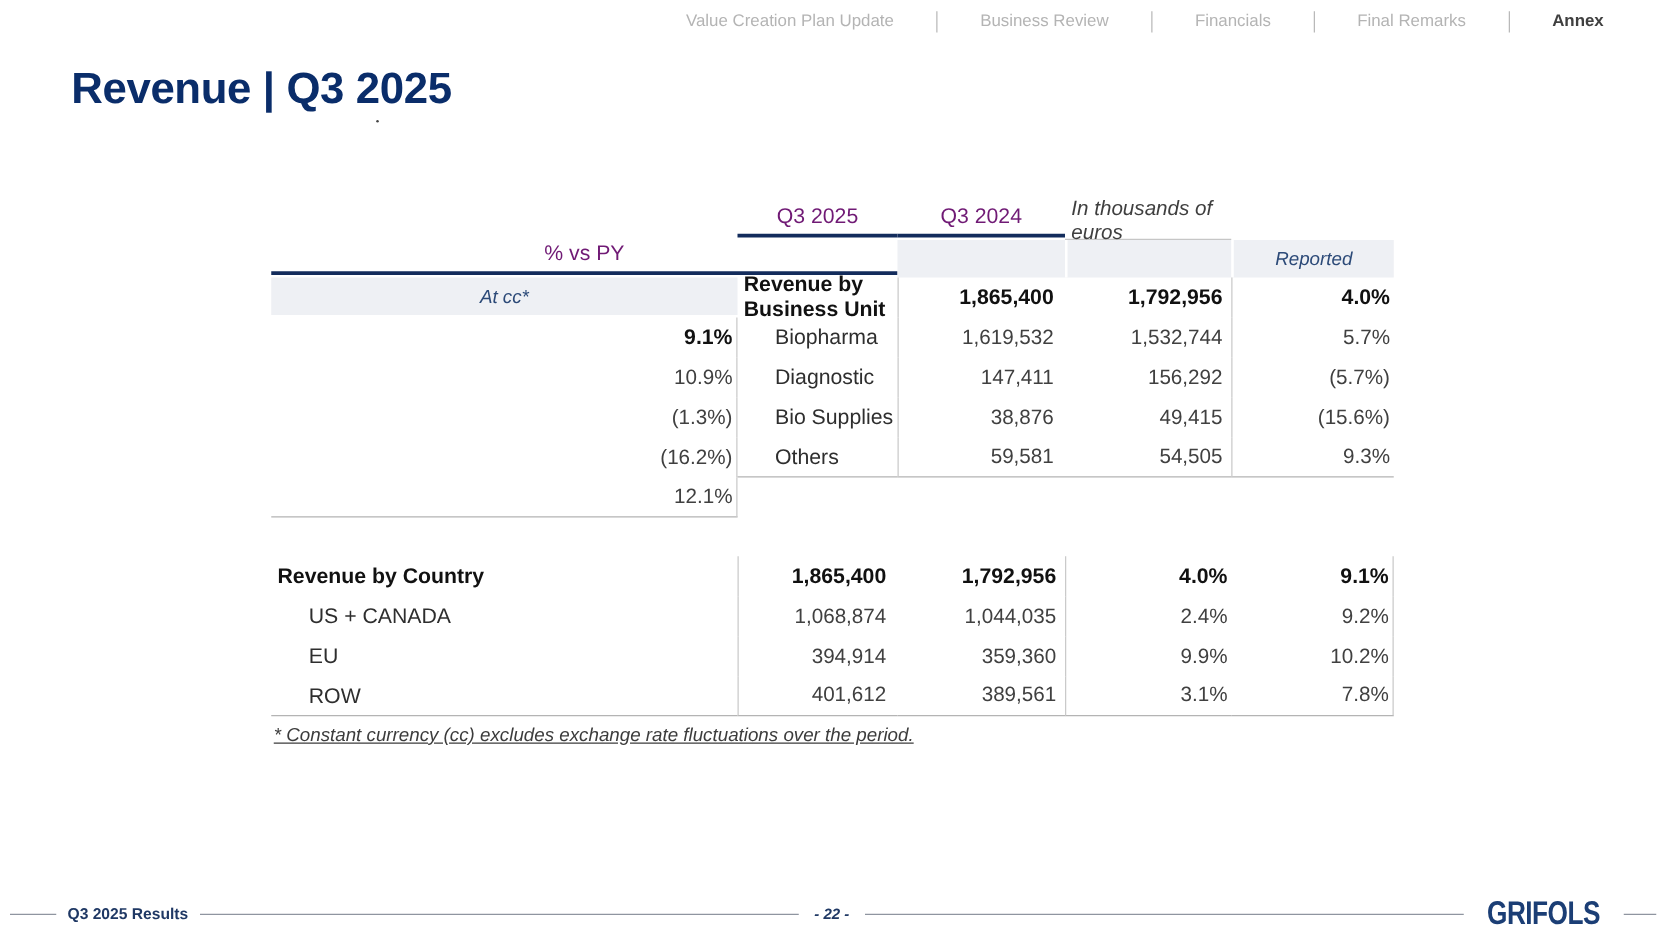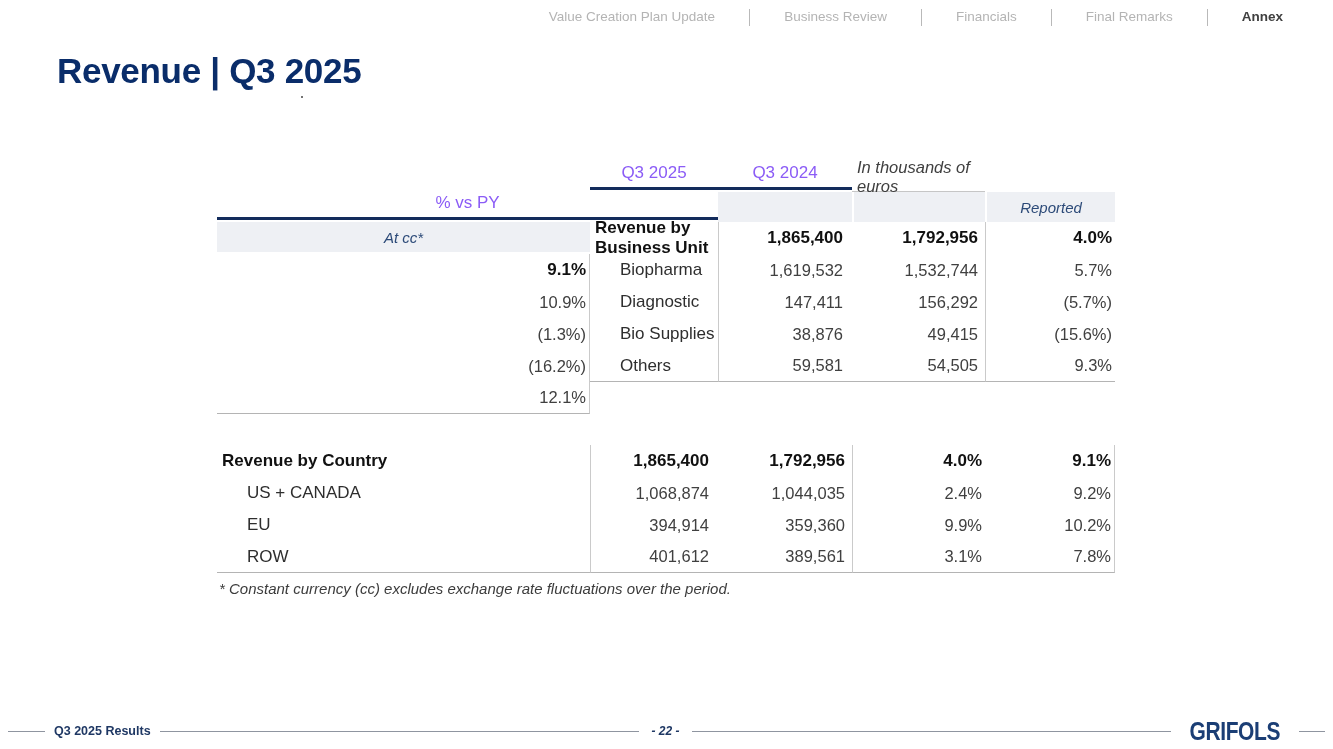--- a/index.html
+++ b/index.html
@@ -52,21 +52,21 @@
   }
   .cell { display: flex; align-items: center; }
 
   
   .h-label { height: 28px; }
   .h-col {
     height: 28px;
     justify-content: center;
     align-items: flex-end;
     padding-bottom: 4px;
-    color: #8b5cf6;
+    color: #701a75;
     border-bottom: 3px solid #132c5c;
   }
   .h-span { grid-column: span 2; }
 
   
   .sh-label {
     height: 30px;
     font-style: italic;
     color: #3f3f3f;
     padding-left: 5px;
@@ -95,20 +95,21 @@
   .vl-r { border-right: 1px solid #cacaca; }
   .section-end { border-bottom: 1px solid #b4b4b4; }
   .spacer { grid-column: 1 / -1; height: 31px; }
 
   .footnote {
     grid-column: 1 / -1;
     padding: 7px 0 0 2px;
     font-style: italic;
     font-size: 15px;
     color: #3c3c3c;
+    text-decoration: underline;
   }
 
   
   .footer {
     position: absolute;
     left: 0; right: 0; top: 719px;
     height: 24px;
     display: flex;
     align-items: center;
     padding: 0 8px;

